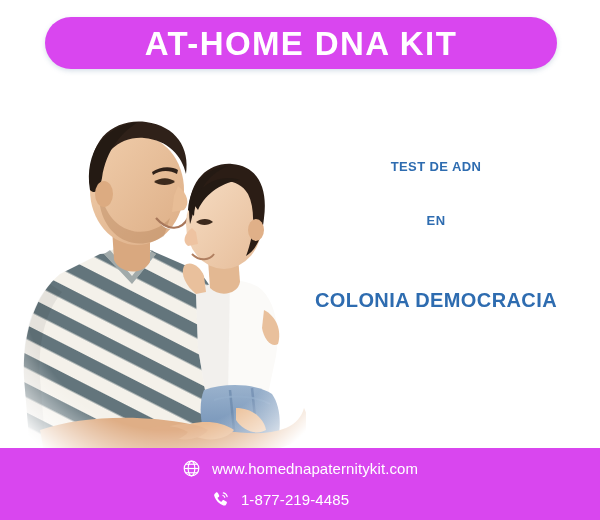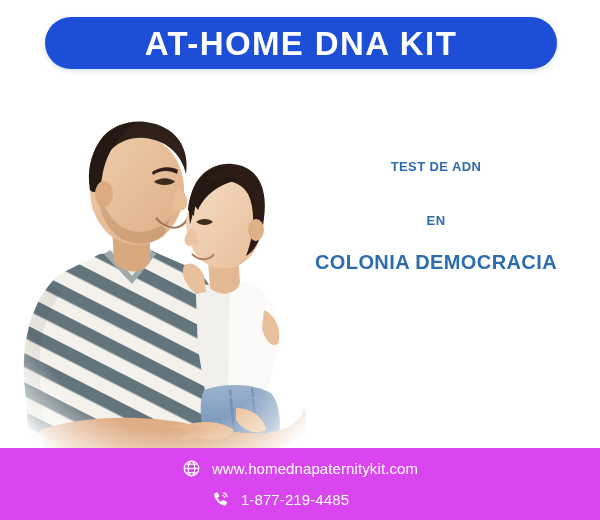--- a/index.html
+++ b/index.html
@@ -16,21 +16,21 @@
     background: #ffffff;
   }
 
   
   #header-banner {
     position: absolute;
     left: 45px;
     top: 17px;
     width: 512px;
     height: 52px;
-    background: #1d4ed8;
+    background: #d946ef;
     border-radius: 26px;
     box-shadow: 0 2px 5px rgba(120,150,180,0.30);
     display: flex;
     align-items: center;
     justify-content: center;
   }
   #header-title {
     color: #ffffff;
     font-size: 33px;
     font-weight: bold;
@@ -66,21 +66,21 @@
   }
   .promo-line {
     color: #2e6cb0;
     font-weight: bold;
     font-size: 13px;
     letter-spacing: 0.4px;
     line-height: 1;
     white-space: nowrap;
   }
   #promo-line-1 { margin-bottom: 41px; }
-  #promo-line-2 { margin-bottom: 25px; }
+  #promo-line-2 { margin-bottom: 63px; }
   #promo-line-3 { font-size: 20px; }
 
   
   #footer-bar {
     position: absolute;
     left: 0;
     top: 448px;
     width: 600px;
     height: 72px;
     background: #d946ef;

